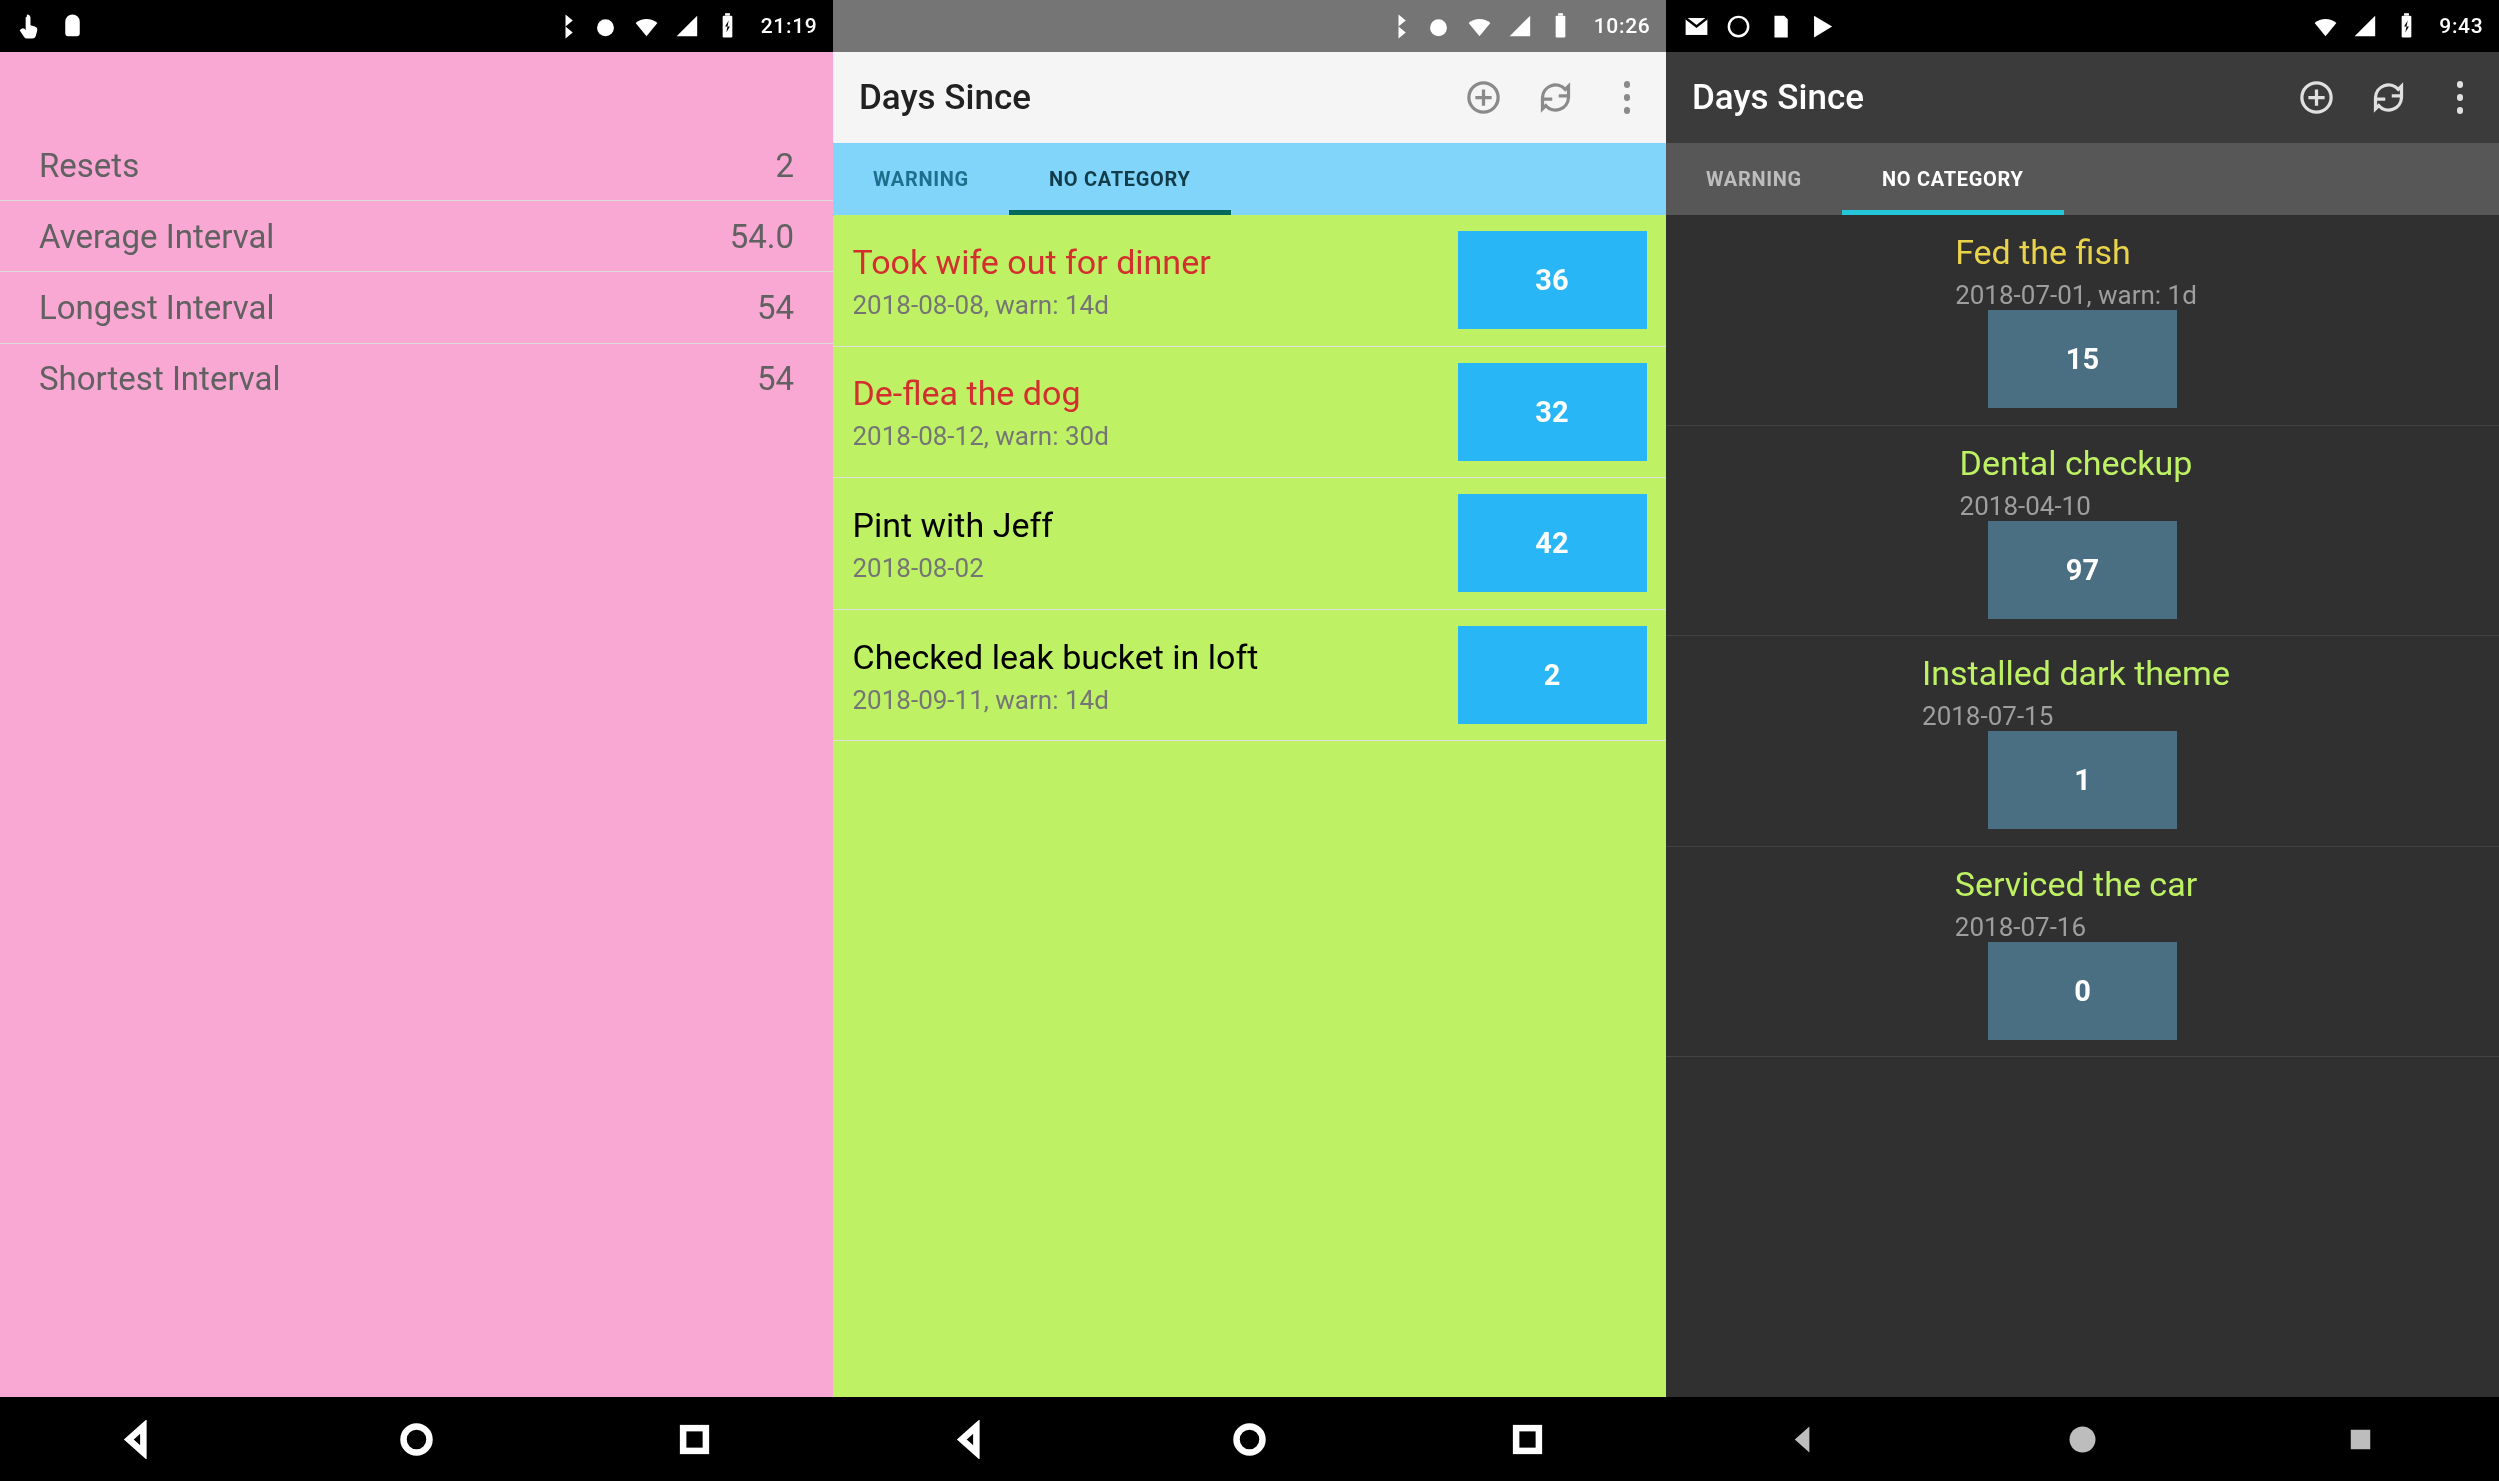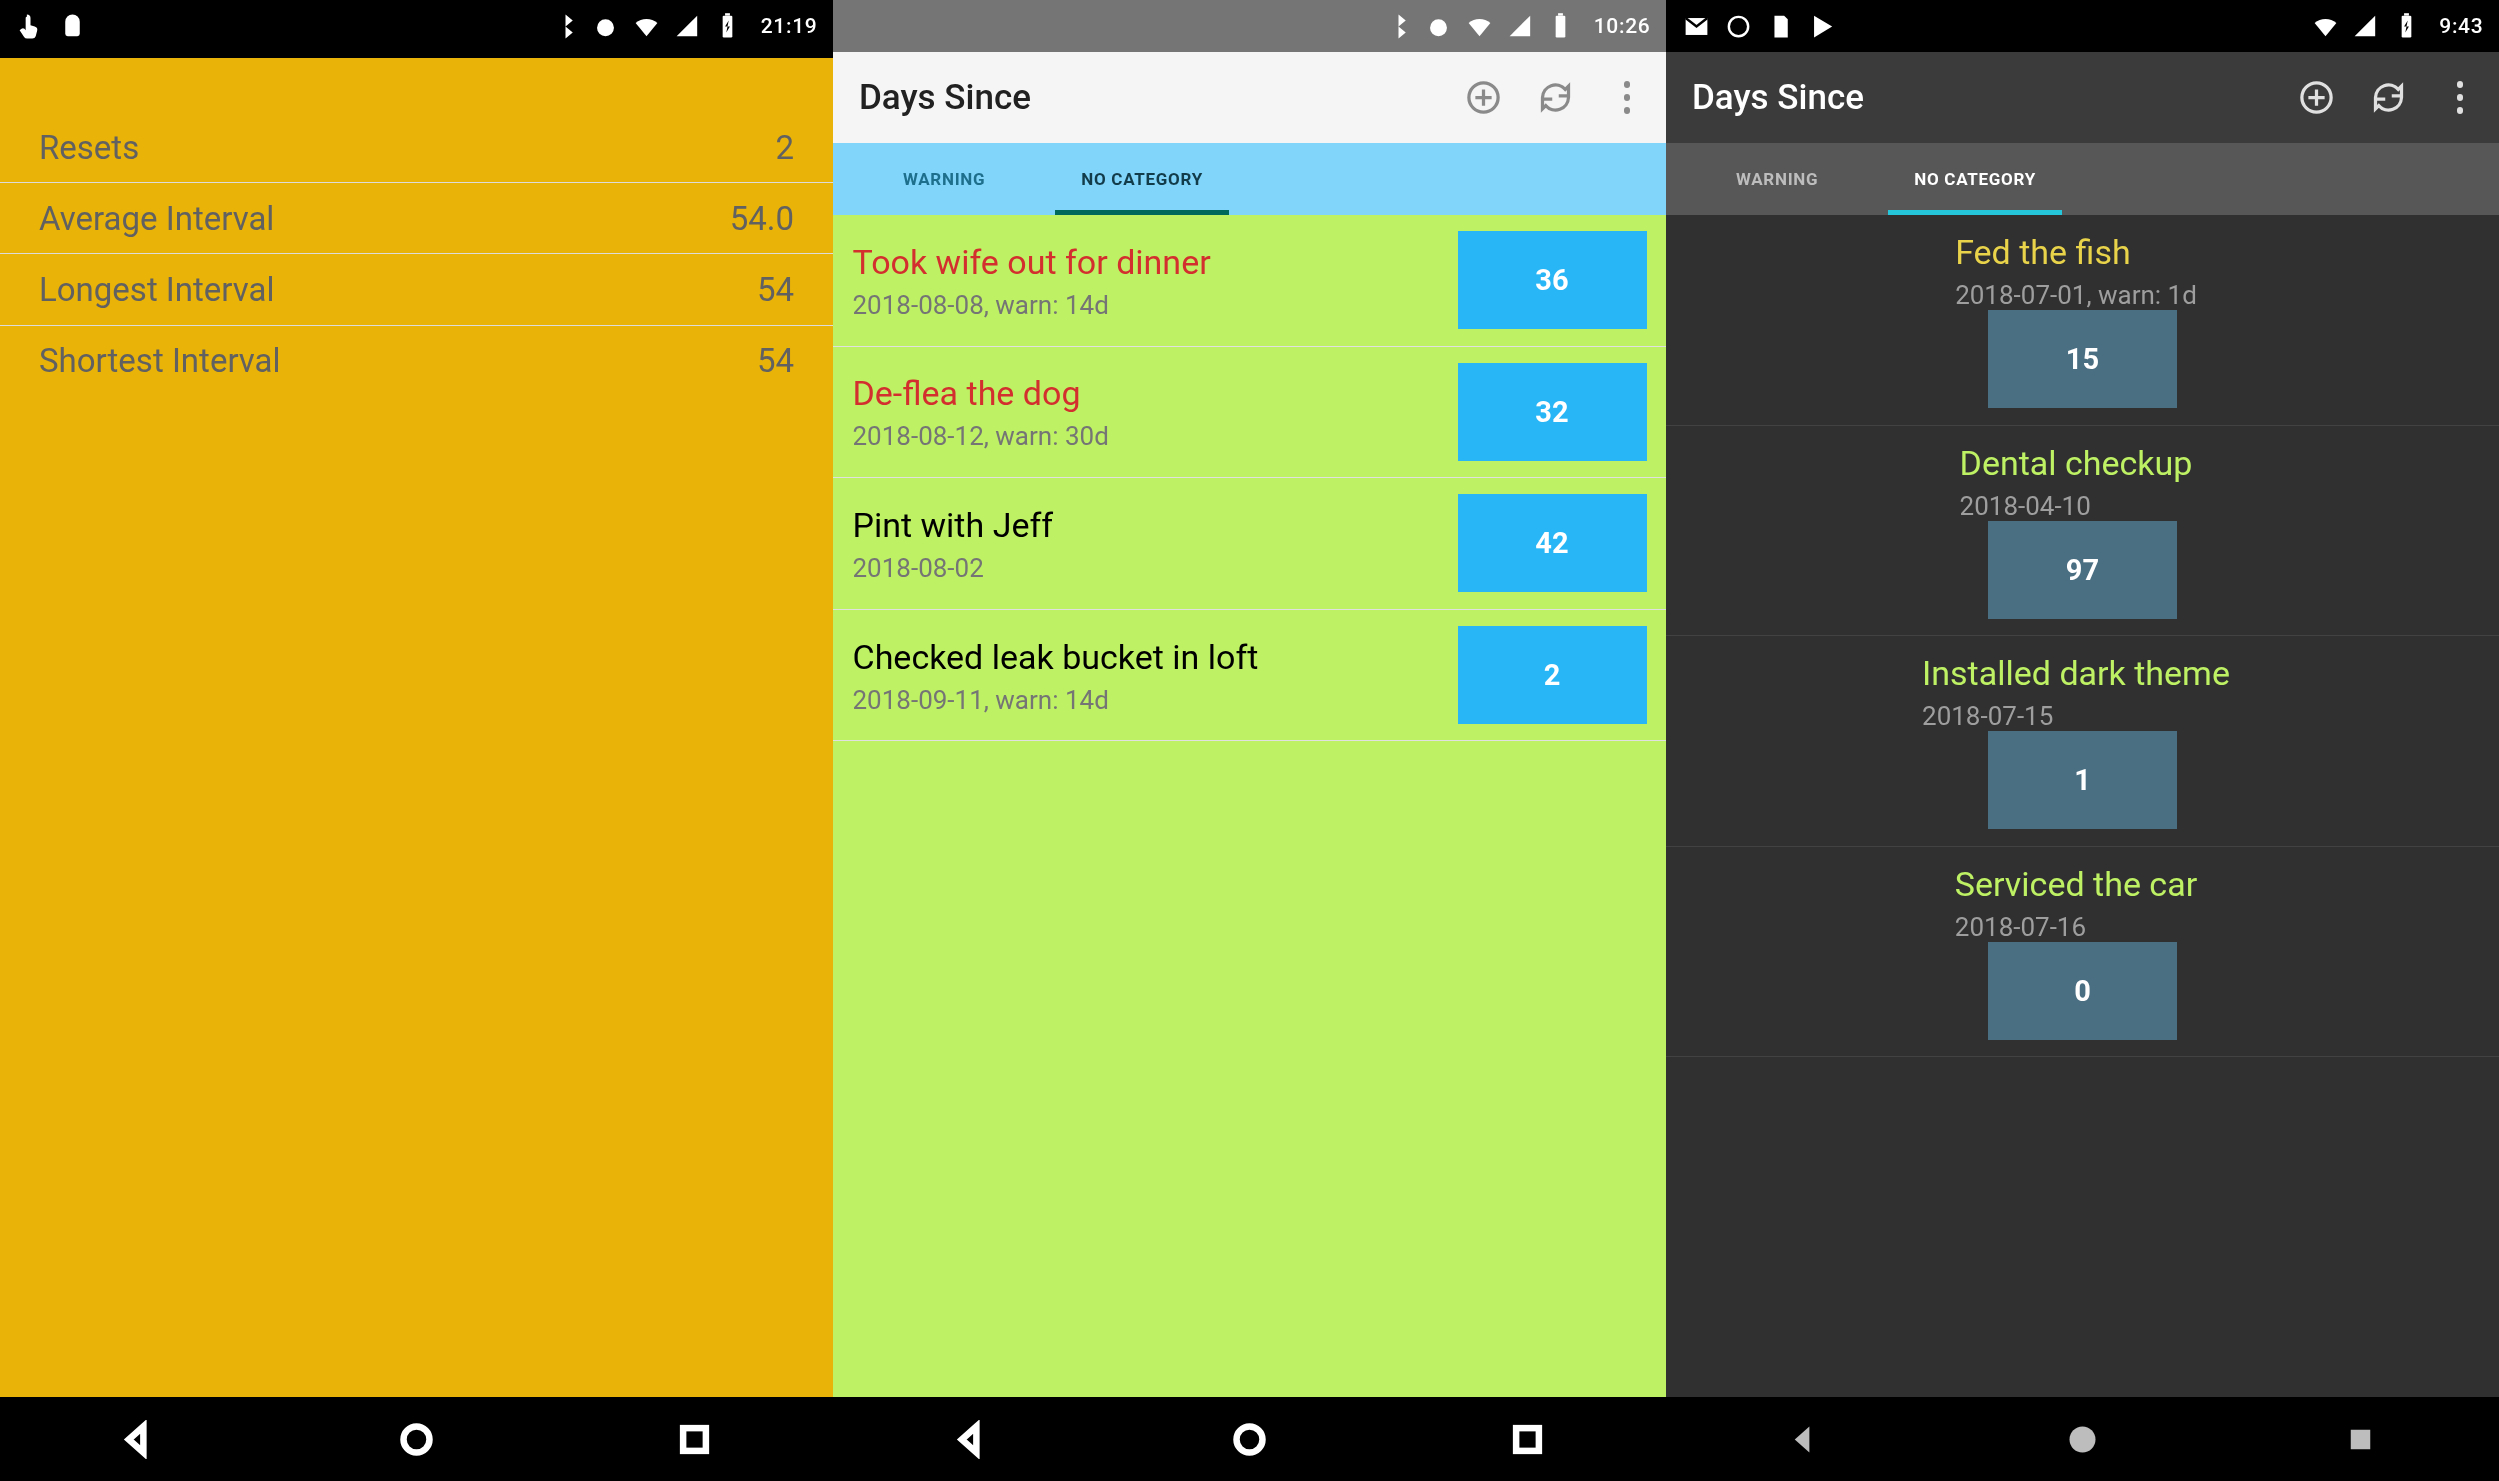--- a/index.html
+++ b/index.html
@@ -28,21 +28,21 @@
   .app-bar.light .iconbtn svg { stroke:#8a8a8a; fill:none; }
   .app-bar.dark  .iconbtn svg { stroke:#e0e0e0; fill:none; }
   .dots { display:flex; flex-direction:column; gap:6.5px; align-items:center; }
   .dots span { width:6.5px; height:6.5px; border-radius:50%; background:#8a8a8a; }
   .app-bar.dark .dots span { background:#e0e0e0; }
 
   
   .tab-bar { height: 72px; display:flex; align-items:stretch; }
   .tab-bar.light { background:#81d4fa; }
   .tab-bar.dark  { background:#575757; }
-  .tab { padding: 0 26px; font-size:17px; font-weight:700; letter-spacing:0.7px; display:flex; align-items:center; position:relative;margin-left:44px; }
+  .tab { padding: 0 40px; font-size:20px; font-weight:700; letter-spacing:0.7px; display:flex; align-items:center; position:relative; }
   .tab-bar.light .tab { color:#1e6f8c; }
   .tab-bar.light .tab.active { color:#133c4a; }
   .tab-bar.dark  .tab { color:#bdbdbd; }
   .tab-bar.dark  .tab.active { color:#fff; }
   .tab.active::after { content:""; position:absolute; left:0; right:0; bottom:0; height:5.2px; }
   .tab-bar.light .tab.active::after { background:#00695c; }
   .tab-bar.dark  .tab.active::after { background:#26c6da; }
 
   
   .content { flex:1; overflow:hidden; }
@@ -56,21 +56,21 @@
   .row-title.red    { color:#d32f2f; }
   .row-title.yellow { color:#e8d34a; }
   .row-title.grey   { color:#bef264; }
   .row-sub { font-size:26px; color:#757575; margin-top:6.5px; }
   .content.dark .row-sub { color:#9e9e9e; }
   .badge { width:189px; height:98px; display:flex; align-items:center; justify-content:center; font-size:29px; font-weight:700; color:#fff; }
   .badge.cyan { background:#29b6f6; }
   .badge.steel{ background:#4b6f82; }
 
   
-  .stats { background:#eab308; flex:1; padding-top: 54px; margin-top: 6px; }
+  .stats { background:#f9a8d4; flex:1; padding-top: 78px; }
   .stat-row { display:flex; justify-content:space-between; align-items:center; padding: 15.6px 39px 15.6px 39px; border-bottom:1.3px solid #dcdcdc; font-size:33px; color:#616161; }
   .stat-row .val { color:#616161; }
 
   
   .nav-bar { height: 85px; background:#000; display:flex; align-items:center; justify-content:space-around; }
   .nav-bar .nav { width:52px; height:52px; display:flex; align-items:center; justify-content:center; }
   .nav svg { width:39px; height:39px; fill:none; stroke:#fff; stroke-width:4; }
   .nav.solid svg { fill:#bdbdbd; stroke:none; }
 
 </style>

